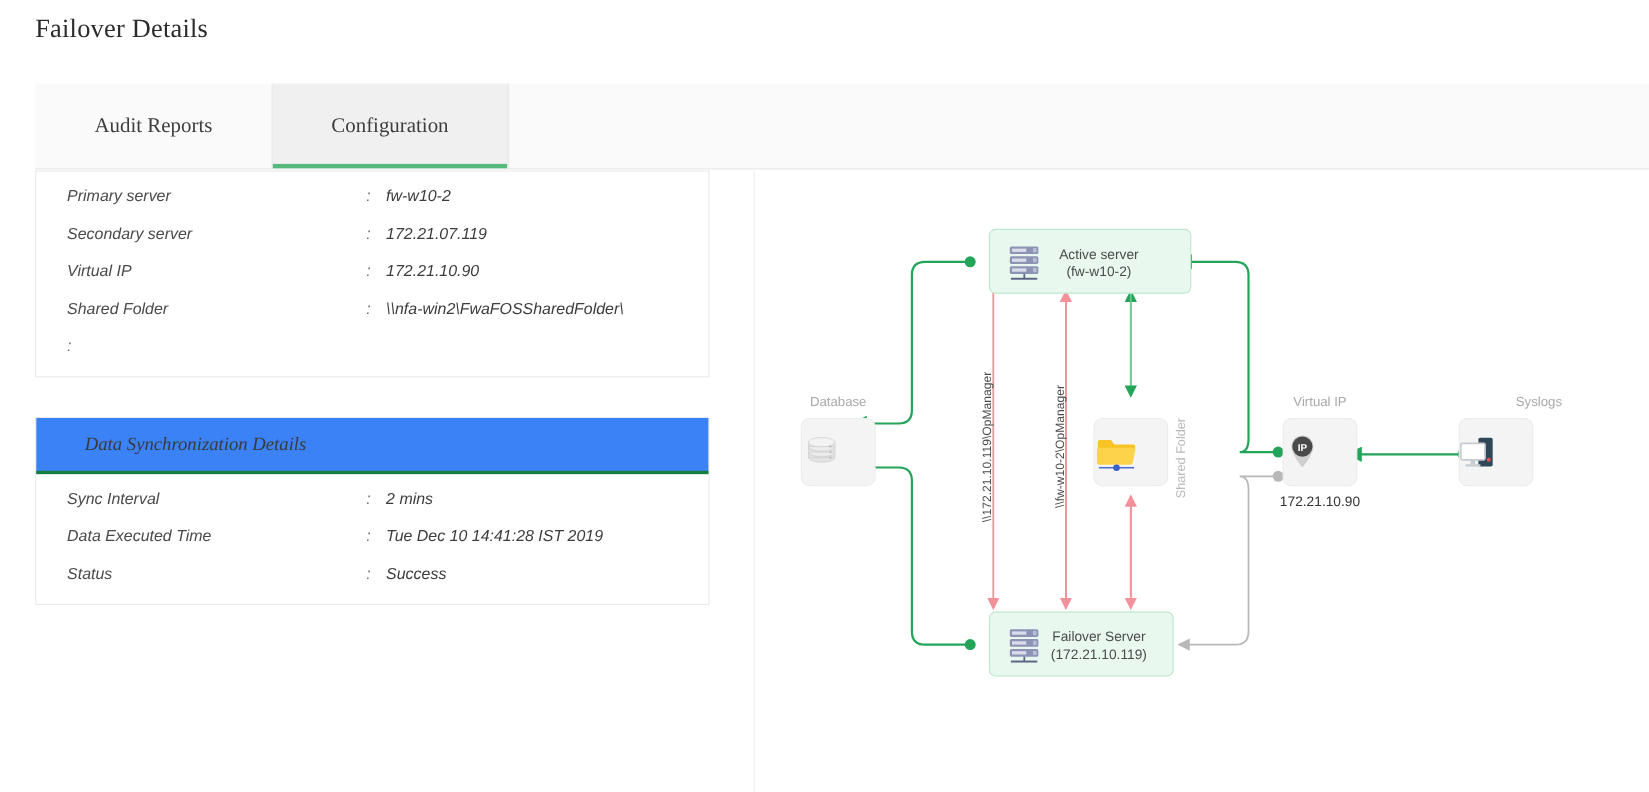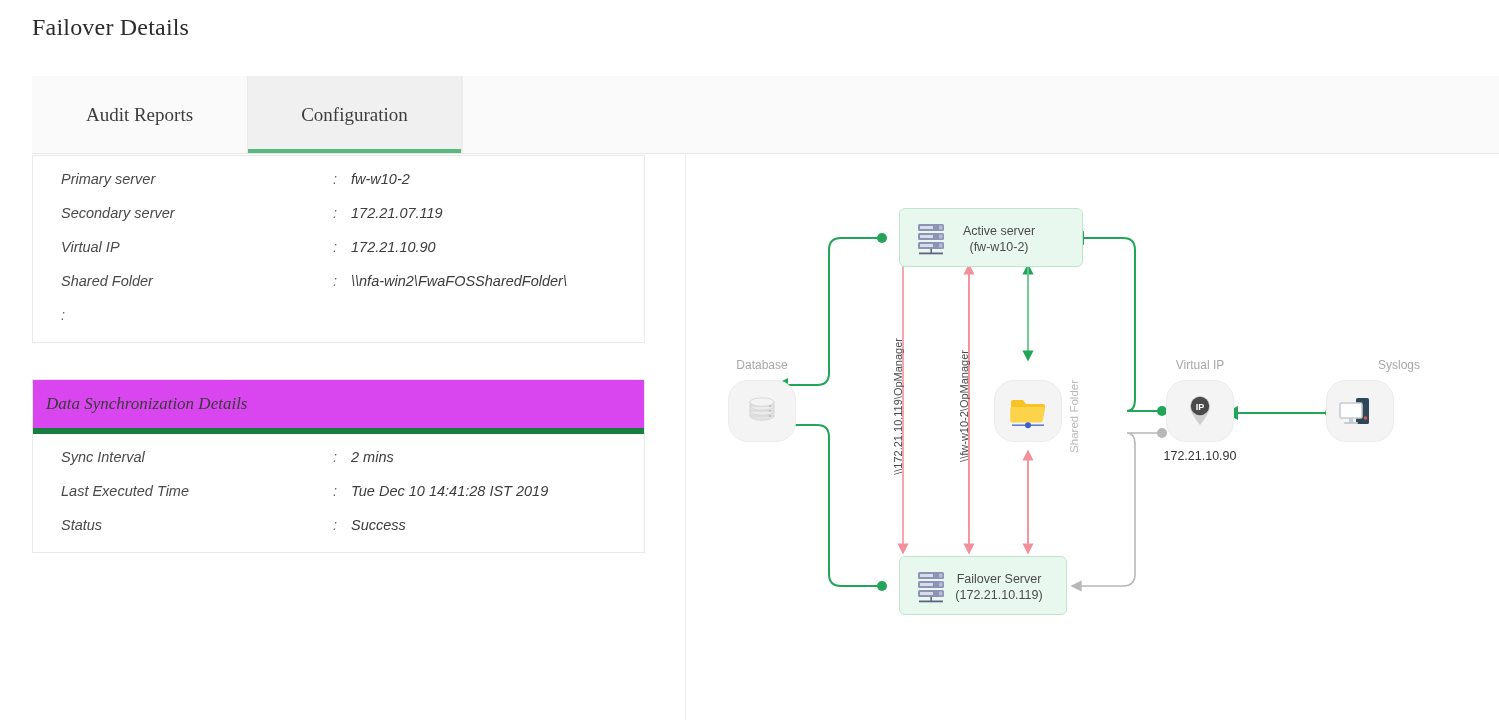--- a/index.html
+++ b/index.html
@@ -54,23 +54,23 @@
   
   .left-col{position:absolute;left:32px;top:155px;width:613px;}
   .card{
     background:#ffffff;
     border:1px solid #e9e9e9;
     box-sizing:border-box;
     font-style:italic;
   }
   .card + .card{margin-top:36px;}
   .card-header{
-    background:#d946ef;
-    border-bottom:6px solid #15803d;
-    padding:14px 0 14px 13px;
+    background:#3b82f6;
+    border-bottom:3px solid #15803d;
+    padding:14px 0 14px 44px;
     font-family:"Liberation Serif", serif;
     font-size:17px;color:#3a3a3a;
   }
   .rows{padding:6px 0 10px 0;}
   .row{
     display:flex;align-items:flex-start;
     padding:9px 0 9px 28px;
     font-size:14.5px;
   }
   .row .k{
@@ -99,23 +99,23 @@
     position:absolute;
     text-align:center;
     font-size:12.5px;line-height:16px;color:#4b4b4b;
     width:170px;
   }
   .dev-box{
     position:absolute;
     width:68px;height:62px;
     background:#f4f4f4;
     border:1px solid #ececec;
-    border-radius:20px;
-    box-sizing:border-box;
-    display:flex;align-items:center;justify-content:center;
+    border-radius:8px;
+    box-sizing:border-box;
+    display:flex;align-items:center;
   }
   .cap{
     position:absolute;
     font-size:12px;color:#a8a8a8;
     text-align:center;width:120px;
   }
   .cap-below{
     position:absolute;
     font-size:12.5px;color:#333333;
     text-align:center;width:140px;
@@ -179,21 +179,21 @@
 
   <div class="card">
     <div class="card-header">Data Synchronization Details</div>
     <div class="rows">
       <div class="row">
         <div class="k">Sync Interval</div>
         <div class="colon">:</div>
         <div class="v">2 mins</div>
       </div>
       <div class="row">
-        <div class="k">Last Executed Time</div>
+        <div class="k">Data Executed Time</div>
         <div class="colon">:</div>
         <div class="v">Tue Dec 10 14:41:28 IST 2019</div>
       </div>
       <div class="row">
         <div class="k">Status</div>
         <div class="colon">:</div>
         <div class="v">Success</div>
       </div>
     </div>
   </div>

